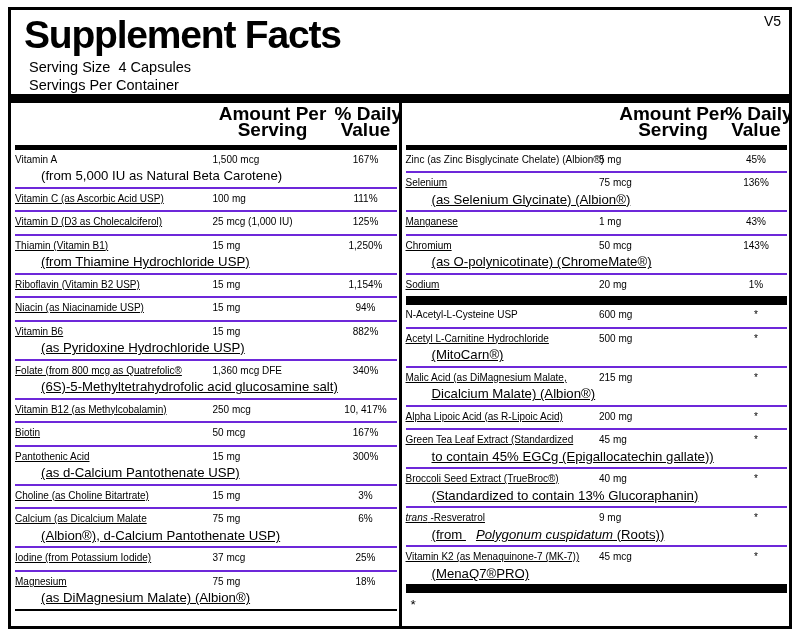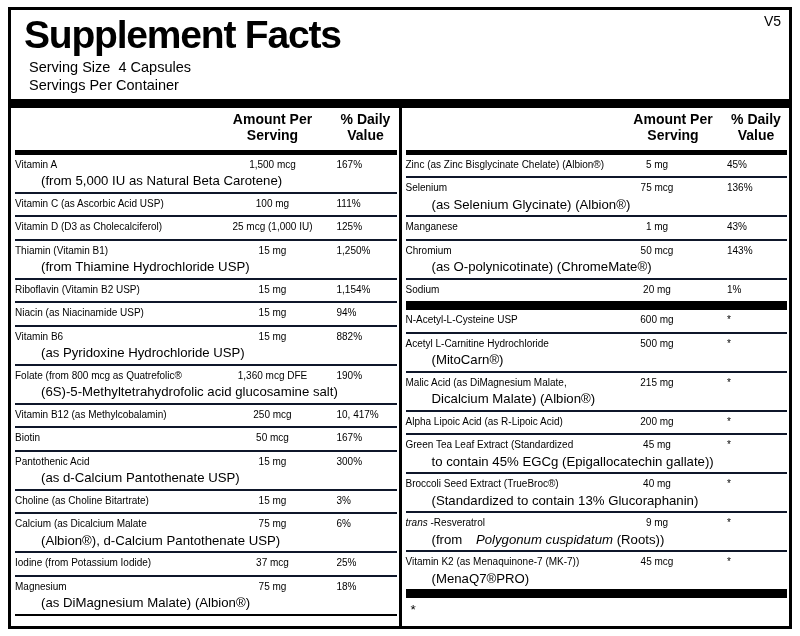--- a/index.html
+++ b/index.html
@@ -32,21 +32,21 @@
     font-weight: 700;
     letter-spacing: -1.2px;
     line-height: 1.02;
   }
   .serving-line {
     margin-left: 18px;
     font-size: 14.5px;
     line-height: 18px;
     white-space: pre;
   }
-  .serving-block { margin-bottom: 5px; }
+  .serving-block { }
   .bar-thick { height: 9px; background: #000; flex-shrink: 0; }
   .bar-mid   { height: 5px; background: #000; flex-shrink: 0; }
 
   .cols {
     flex: 1;
     display: flex;
     align-items: stretch;
     overflow: hidden;
   }
   .col {
@@ -55,55 +55,55 @@
     flex-direction: column;
     padding: 0 2px 0 4px;
     min-width: 0;
   }
   .vdiv { width: 3px; background: #000; flex-shrink: 0; }
 
   .col-header {
     position: relative;
     height: 37px;
     font-weight: 700;
-    font-size: 14px;
+    font-size: 19px;
     line-height: 16px;
     padding: 2px 0 3px 0;
     flex-shrink: 0;
   }
   .hdr-amount, .hdr-dv {
     position: absolute; top: 3px;
     text-align: center;
     white-space: nowrap;
   }
   .col-left  .hdr-amount { right: 64px; width: 120px; }
   .col-right .hdr-amount { right: 56px; width: 116px; }
   .hdr-dv { right: 0; width: 62px; margin-left: 29px; }
 
   .rows { flex-shrink: 0; }
-  .rows .row + .row { border-top: 2px solid #0f172a; }
+  .rows .row + .row { border-top: 2px solid #6d28d9; text-decoration: underline; }
   .rows-left { border-bottom: 2px solid #000; }
   .row { padding: 2px 0 3px 0; }
   .row-main {
     position: relative;
     font-size: 10px;
     line-height: 16.5px;
   }
   .cell-name { white-space: nowrap; }
   .cell-amount {
     position: absolute; top: 0;
-    text-align: center;
+    text-align: left;
     white-space: nowrap;
   }
   .col-left  .cell-amount { right: 64px; width: 120px; }
   .col-right .cell-amount { right: 72px; width: 116px; }
   .cell-dv {
     position: absolute; top: 0; right: 2px;
     width: 58px;
-    text-align: left;
+    text-align: center;
     white-space: nowrap;
   }
   .row-sub {
     font-size: 13.2px;
     line-height: 15.5px;
     padding-left: 26px;
     white-space: nowrap;
   }
   .footnote {
     display: flex;
@@ -191,21 +191,21 @@
               <div class="cell-name">Vitamin B6</div>
               <div class="cell-amount">15 mg</div>
               <div class="cell-dv">882%</div>
             </div>
             <div class="row-sub">(as Pyridoxine Hydrochloride USP)</div>
           </div>
           <div class="row">
             <div class="row-main">
               <div class="cell-name">Folate (from 800 mcg as Quatrefolic®</div>
               <div class="cell-amount">1,360 mcg DFE</div>
-              <div class="cell-dv">190%</div>
+              <div class="cell-dv">340%</div>
             </div>
             <div class="row-sub">(6S)-5-Methyltetrahydrofolic acid glucosamine salt)</div>
           </div>
           <div class="row">
             <div class="row-main">
               <div class="cell-name">Vitamin B12 (as Methylcobalamin)</div>
               <div class="cell-amount">250 mcg</div>
               <div class="cell-dv">10, 417%</div>
             </div>
           </div>

